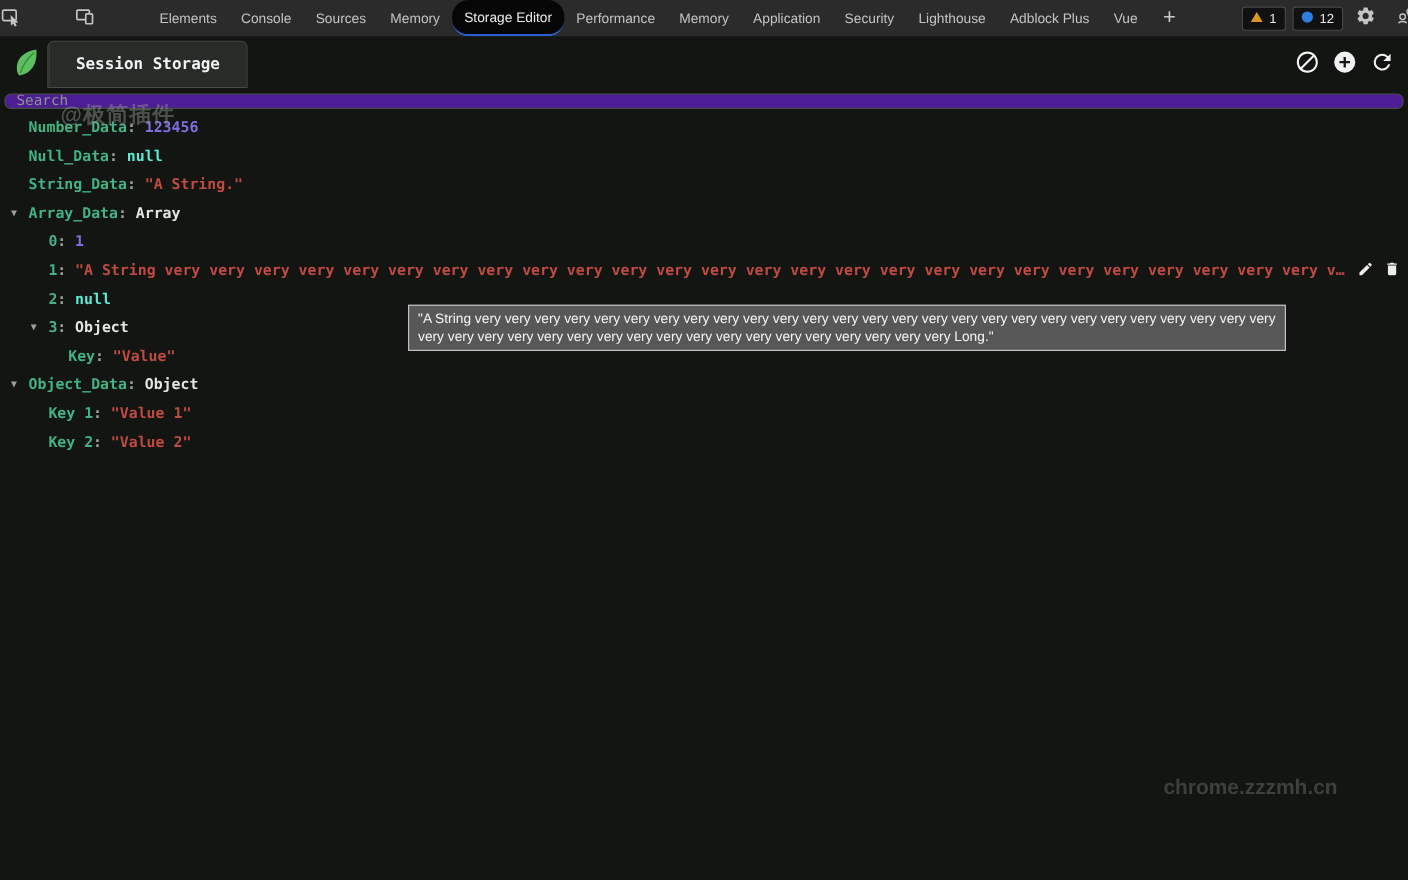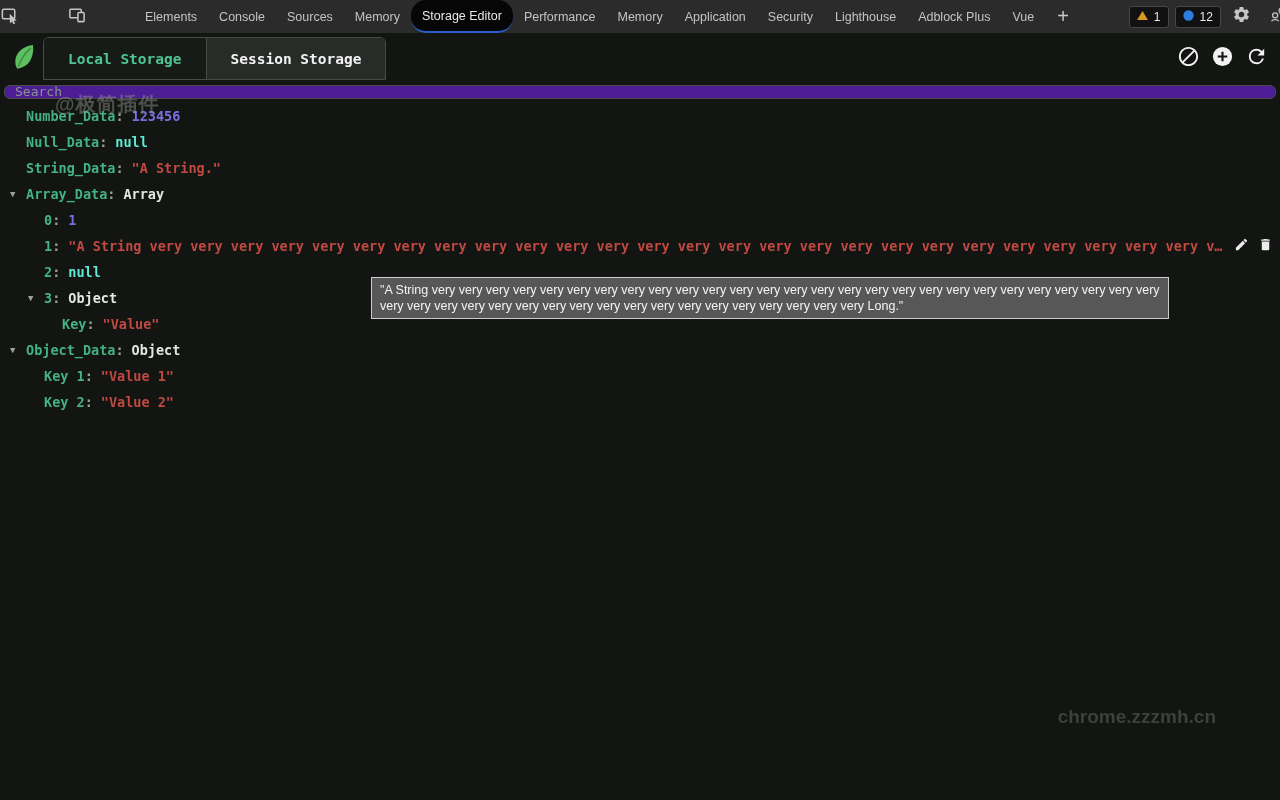--- a/index.html
+++ b/index.html
@@ -134,21 +134,20 @@
 </div>
 
 <div class="ext-header">
   <div class="leaf-wrap">
     <svg viewBox="0 0 24 24">
         <path d="M20.5 3.5 C11 3.5 5 8.5 4.5 15.5 C4.3 17.5 4.8 19.3 5.5 20.5 C14 20.5 20 14.5 20.5 3.5 Z" fill="#5cbf60"></path>
         <path d="M6.5 19 C9.5 12.5 14 8.5 18.5 5.5" stroke="#3e8f42" stroke-width="1.2" fill="none"></path>
       </svg>
   </div>
   <div class="storage-tabs">
-    <div class="storage-tab">Local Storage</div>
     <div class="storage-tab active">Session Storage</div>
   </div>
   <div class="wm-header">@极简插件</div>
   <div class="ext-actions">
     <span class="act"><span><svg viewBox="0 0 24 24">
             <path fill="#f2f2f2" d="M12 2C6.48 2 2 6.48 2 12s4.48 10 10 10 10-4.48 10-10S17.52 2 12 2zM4 12c0-4.42 3.58-8 8-8 1.85 0 3.55.63 4.9 1.69L5.69 16.9A7.902 7.902 0 0 1 4 12zm8 8c-1.85 0-3.55-.63-4.9-1.69L18.31 7.1A7.902 7.902 0 0 1 20 12c0 4.42-3.58 8-8 8z"></path>
           </svg></span></span>
     <span class="act"><span><svg viewBox="0 0 24 24">
             <circle cx="12" cy="12" r="10" fill="#f2f2f2"></circle>
             <path d="M12 7 v10 M7 12 h10" stroke="#121511" stroke-width="2.2"></path>

